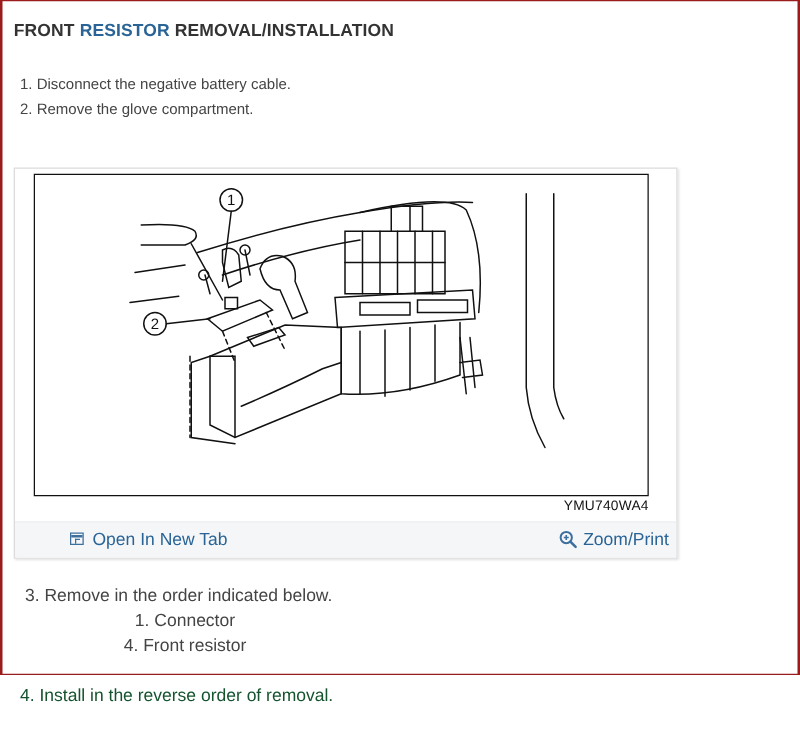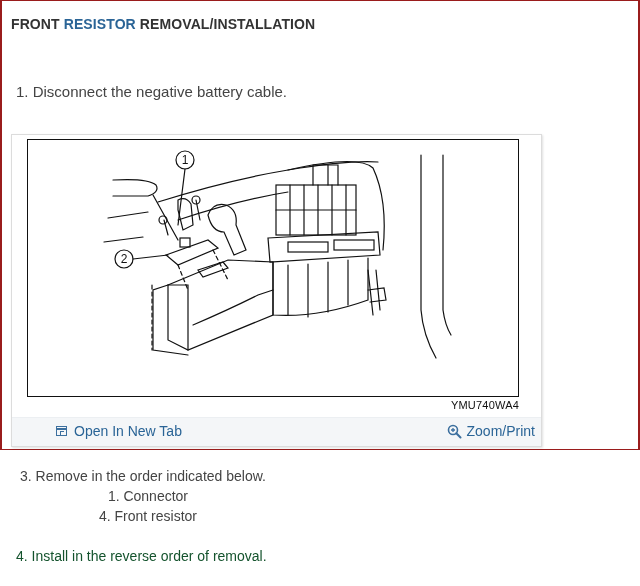--- a/index.html
+++ b/index.html
@@ -1,30 +1,30 @@
 <!DOCTYPE html>
 <html><head>
 <meta charset="utf-8">
 <style>
   html, body { margin:0; padding:0; }
   body {
     width:640px; height:586px; overflow:hidden; background:#fff;
     font-family:"Liberation Sans", sans-serif; color:#3a3a3a;
   }
   .page {
-    position:relative; width:640px; height:450px; box-sizing:border-box;
+    position:relative; width:640px; height:540px; box-sizing:border-box;
     border:1px solid #9a1c1c; border-left-width:2px; border-right-width:2px;
     background:#fff;
   }
   .title {
     position:absolute; left:9px; top:15px; font-size:14px; font-weight:bold; color:#333;
     letter-spacing:0.1px;
   }
   .title .hl { color:#2a6496; }
-  .steps-top { position:absolute; left:14px; top:56px; font-size:15px; line-height:20px; color:#444;margin-top:25px; }
+  .steps-top { position:absolute; left:14px; top:56px; font-size:12px; line-height:20px; color:#444; }
   .step { margin:0; }
   .figure {
     position:absolute; left:9px; top:133px; width:531px; height:313px;
     box-sizing:border-box; border:1px solid #dcdcdc; background:#fff;
     box-shadow: 1px 1px 2px rgba(0,0,0,0.12);
   }
   .figure .img-frame {
     position:absolute; left:15px; top:4px; width:492px; height:258px;
     box-sizing:border-box; border:1.5px solid #111; background:#fff;
   }
@@ -54,20 +54,21 @@
 </style>
 </head>
 <body>
 
 <div class="page">
 
   <div class="title"><span>FRONT </span><span class="hl">RESISTOR</span><span> REMOVAL/INSTALLATION</span></div>
 
   <div class="steps-top">
     <p class="step">1. Disconnect the negative battery cable.</p>
+    <p class="step">2. Remove the glove compartment.</p>
   </div>
 
   <div class="figure">
     <div class="img-frame">
       <svg width="492" height="258" viewBox="0 0 492 258">
         <g fill="none" stroke="#111" stroke-width="1.2" stroke-linecap="round">
 
           <path d="M85 40 Q120 38 128 45 Q132 52 120 56 L85 56"></path>
           <path d="M80 78 L120 72"></path>
           <path d="M76 102 L115 97"></path>

